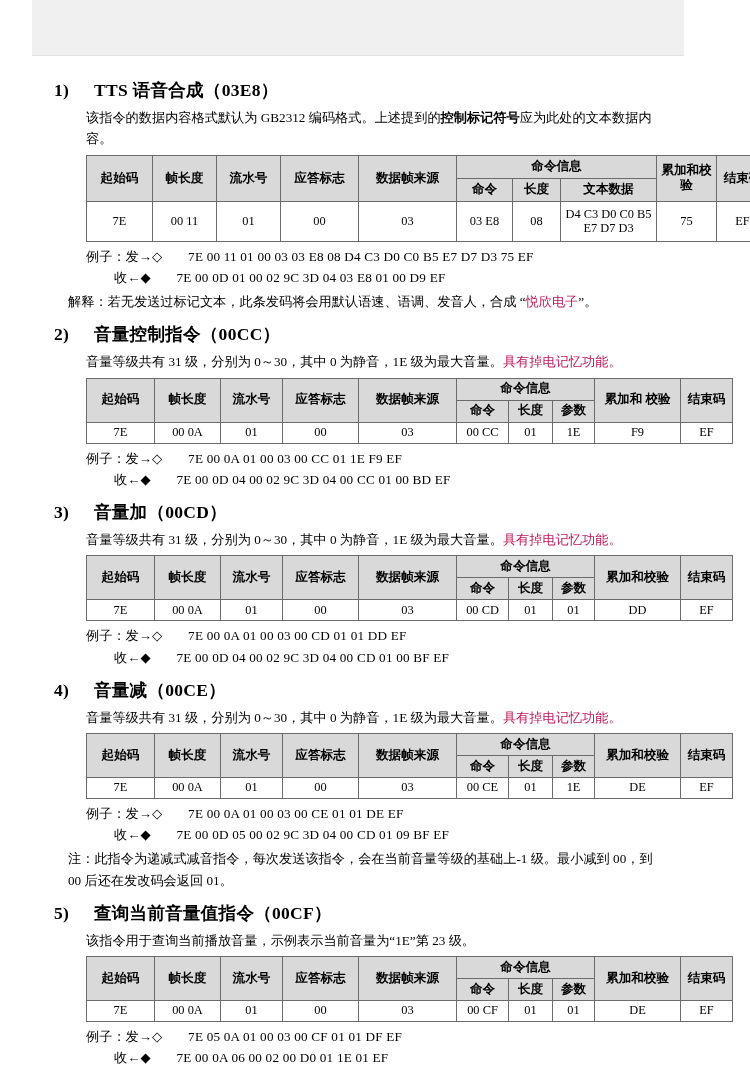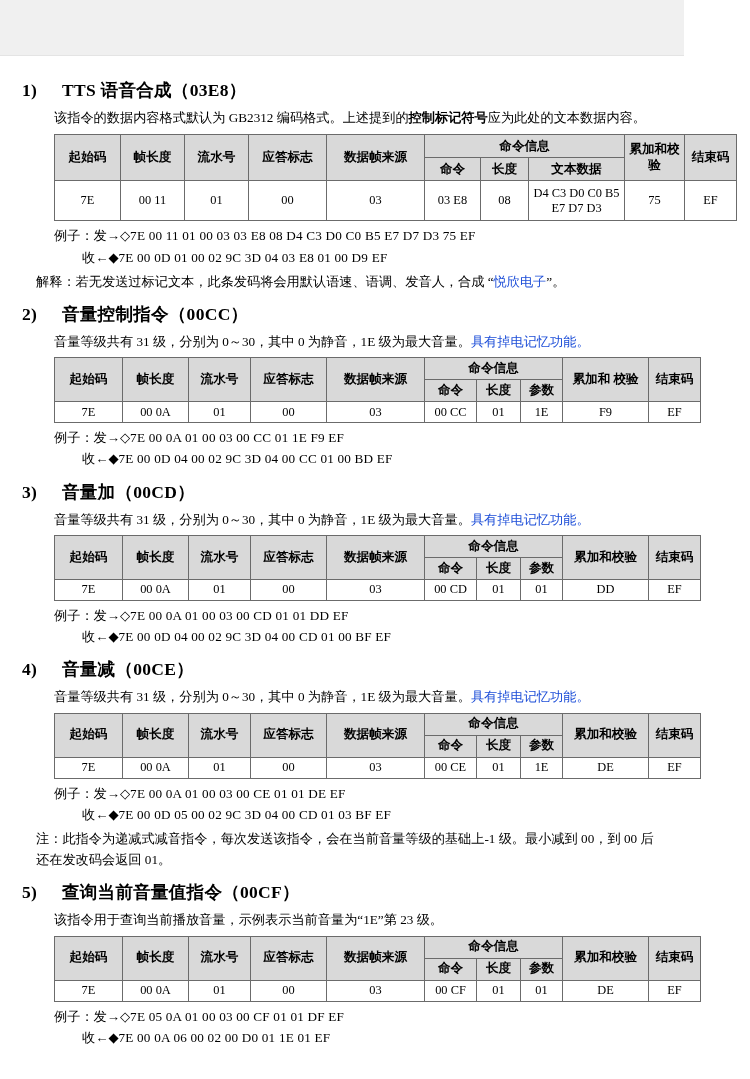--- a/index.html
+++ b/index.html
@@ -10,20 +10,21 @@
     background: #ffffff;
     font-family: "Liberation Serif", "DejaVu Serif", serif;
     color: #000;
     overflow: hidden;
   }
   .page {
     width: 684px;
     height: 1079px;
     position: relative;
     background: #fff;
+    padding-left: 32px;
   }
   .topband {
     height: 56px;
     background: #f0f0f0;
     border-bottom: 1px solid #e4e4e4;
   }
   .content {
     padding: 12px 22px 0 22px;
   }
   
@@ -37,29 +38,30 @@
   .sec-head .sp { display: inline-block; width: 14px; }
 
   
   .para {
     font-size: 13.2px;
     line-height: 1.55;
     margin: 4px 0 5px 32px;
   }
   .para.tight { margin-top: 2px; margin-bottom: 2px; }
   .para .b { font-weight: bold; font-family: Liberation Mono, monospace; }
-  .red { color: #1d4ed8; }
+  .red { color: #be185d; }
   .note {
     font-size: 13.2px;
     line-height: 1.6;
     margin: 3px 0 4px 14px;
   }
   .mono-hex {
     font-family: "Liberation Serif", serif;
     letter-spacing: 0.2px;
+    margin-left: 26px;
   }
   .ex-line {
     font-size: 13.2px;
     line-height: 1.6;
     margin-left: 32px;
   }
   .ex-line.recv { margin-left: 60px; }
 
   
   table.pkt {
@@ -339,21 +341,21 @@
           <td>DE</td>
           <td>EF</td>
         </tr>
       </tbody>
     </table>
 
     <div class="ex-line">
       <span>例子：发→◇</span><span class="mono-hex">7E 00 0A 01 00 03 00 CE 01 01 DE EF</span>
     </div>
     <div class="ex-line recv">
-      <span>收←◆</span><span class="mono-hex">7E 00 0D 05 00 02 9C 3D 04 00 CD 01 03 BF EF</span>
+      <span>收←◆</span><span class="mono-hex">7E 00 0D 05 00 02 9C 3D 04 00 CD 01 09 BF EF</span>
     </div>
     <div class="note">注：此指令为递减式减音指令，每次发送该指令，会在当前音量等级的基础上-1 级。最小减到 00，到 00 后还在发改码会返回 01。</div>
 
     <div class="sec-head">
       <span class="num">5)</span><span class="sp"></span><span>查询当前音量值指令（00CF）</span>
     </div>
     <div class="para tight">
       <span>该指令用于查询当前播放音量，示例表示当前音量为“1E”第 23 级。</span>
     </div>
 

